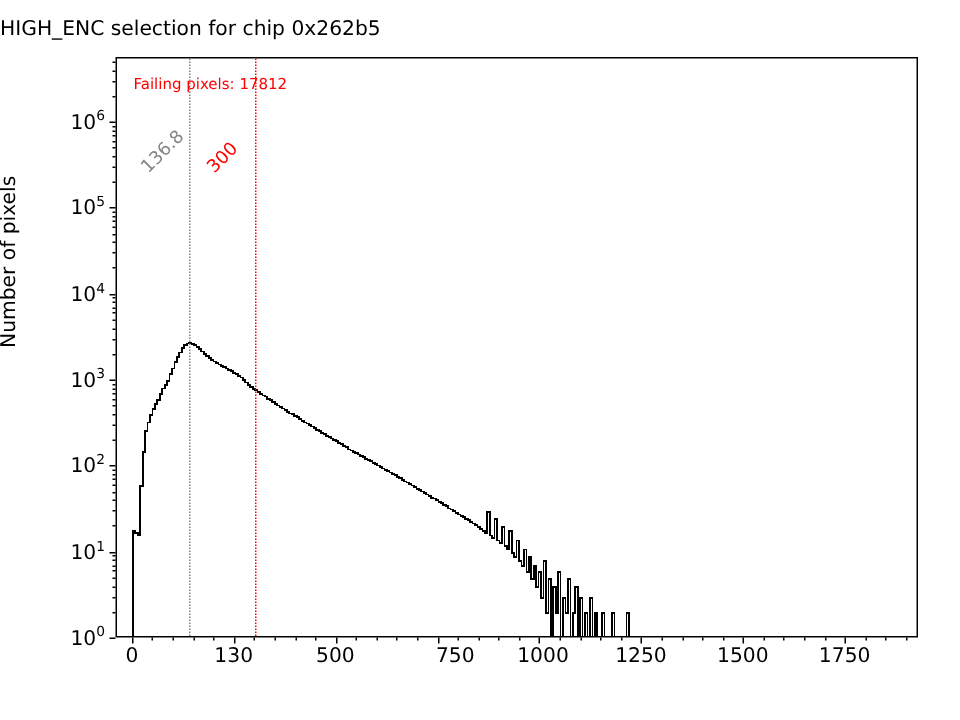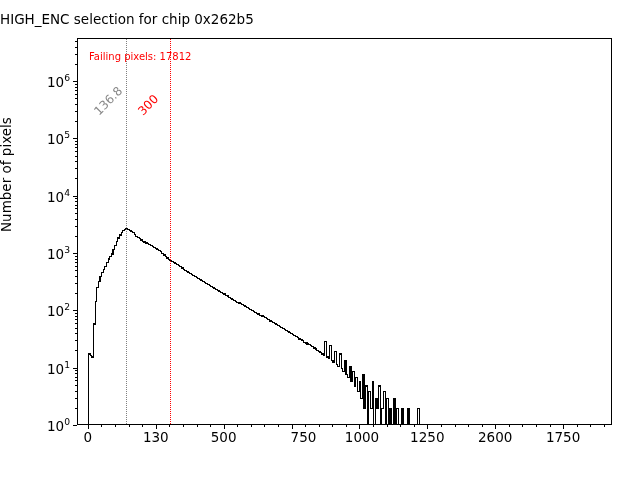--- a/index.html
+++ b/index.html
@@ -75,21 +75,21 @@
       <div class="xtick-label" style="left: 155.8px;">130</div>
       <div class="tickmark" style="left: 223.6px; top: 425px; width: 1px; height: 4px;"></div>
       <div class="xtick-label" style="left: 223.6px;">500</div>
       <div class="tickmark" style="left: 291.5px; top: 425px; width: 1px; height: 4px;"></div>
       <div class="xtick-label" style="left: 291.5px; margin-left: 12px;">750</div>
       <div class="tickmark" style="left: 359.4px; top: 425px; width: 1px; height: 4px;"></div>
       <div class="xtick-label" style="left: 362px;">1000</div>
       <div class="tickmark" style="left: 427.3px; top: 425px; width: 1px; height: 4px;"></div>
       <div class="xtick-label" style="left: 427.3px;">1250</div>
       <div class="tickmark" style="left: 495.2px; top: 425px; width: 1px; height: 4px;"></div>
-      <div class="xtick-label" style="left: 495.2px;">2600</div>
+      <div class="xtick-label" style="left: 495.2px;">1500</div>
       <div class="tickmark" style="left: 563.1px; top: 425px; width: 1px; height: 4px;"></div>
       <div class="xtick-label" style="left: 563.1px;">1750</div>
       <div class="tickmark" style="left: 101.4px; top: 425px; width: 1px; height: 2px;"></div>
       <div class="tickmark" style="left: 115px; top: 425px; width: 1px; height: 2px;"></div>
       <div class="tickmark" style="left: 128.6px; top: 425px; width: 1px; height: 2px;"></div>
       <div class="tickmark" style="left: 142.2px; top: 425px; width: 1px; height: 2px;"></div>
       <div class="tickmark" style="left: 169.3px; top: 425px; width: 1px; height: 2px;"></div>
       <div class="tickmark" style="left: 182.9px; top: 425px; width: 1px; height: 2px;"></div>
       <div class="tickmark" style="left: 196.5px; top: 425px; width: 1px; height: 2px;"></div>
       <div class="tickmark" style="left: 210.1px; top: 425px; width: 1px; height: 2px;"></div>

